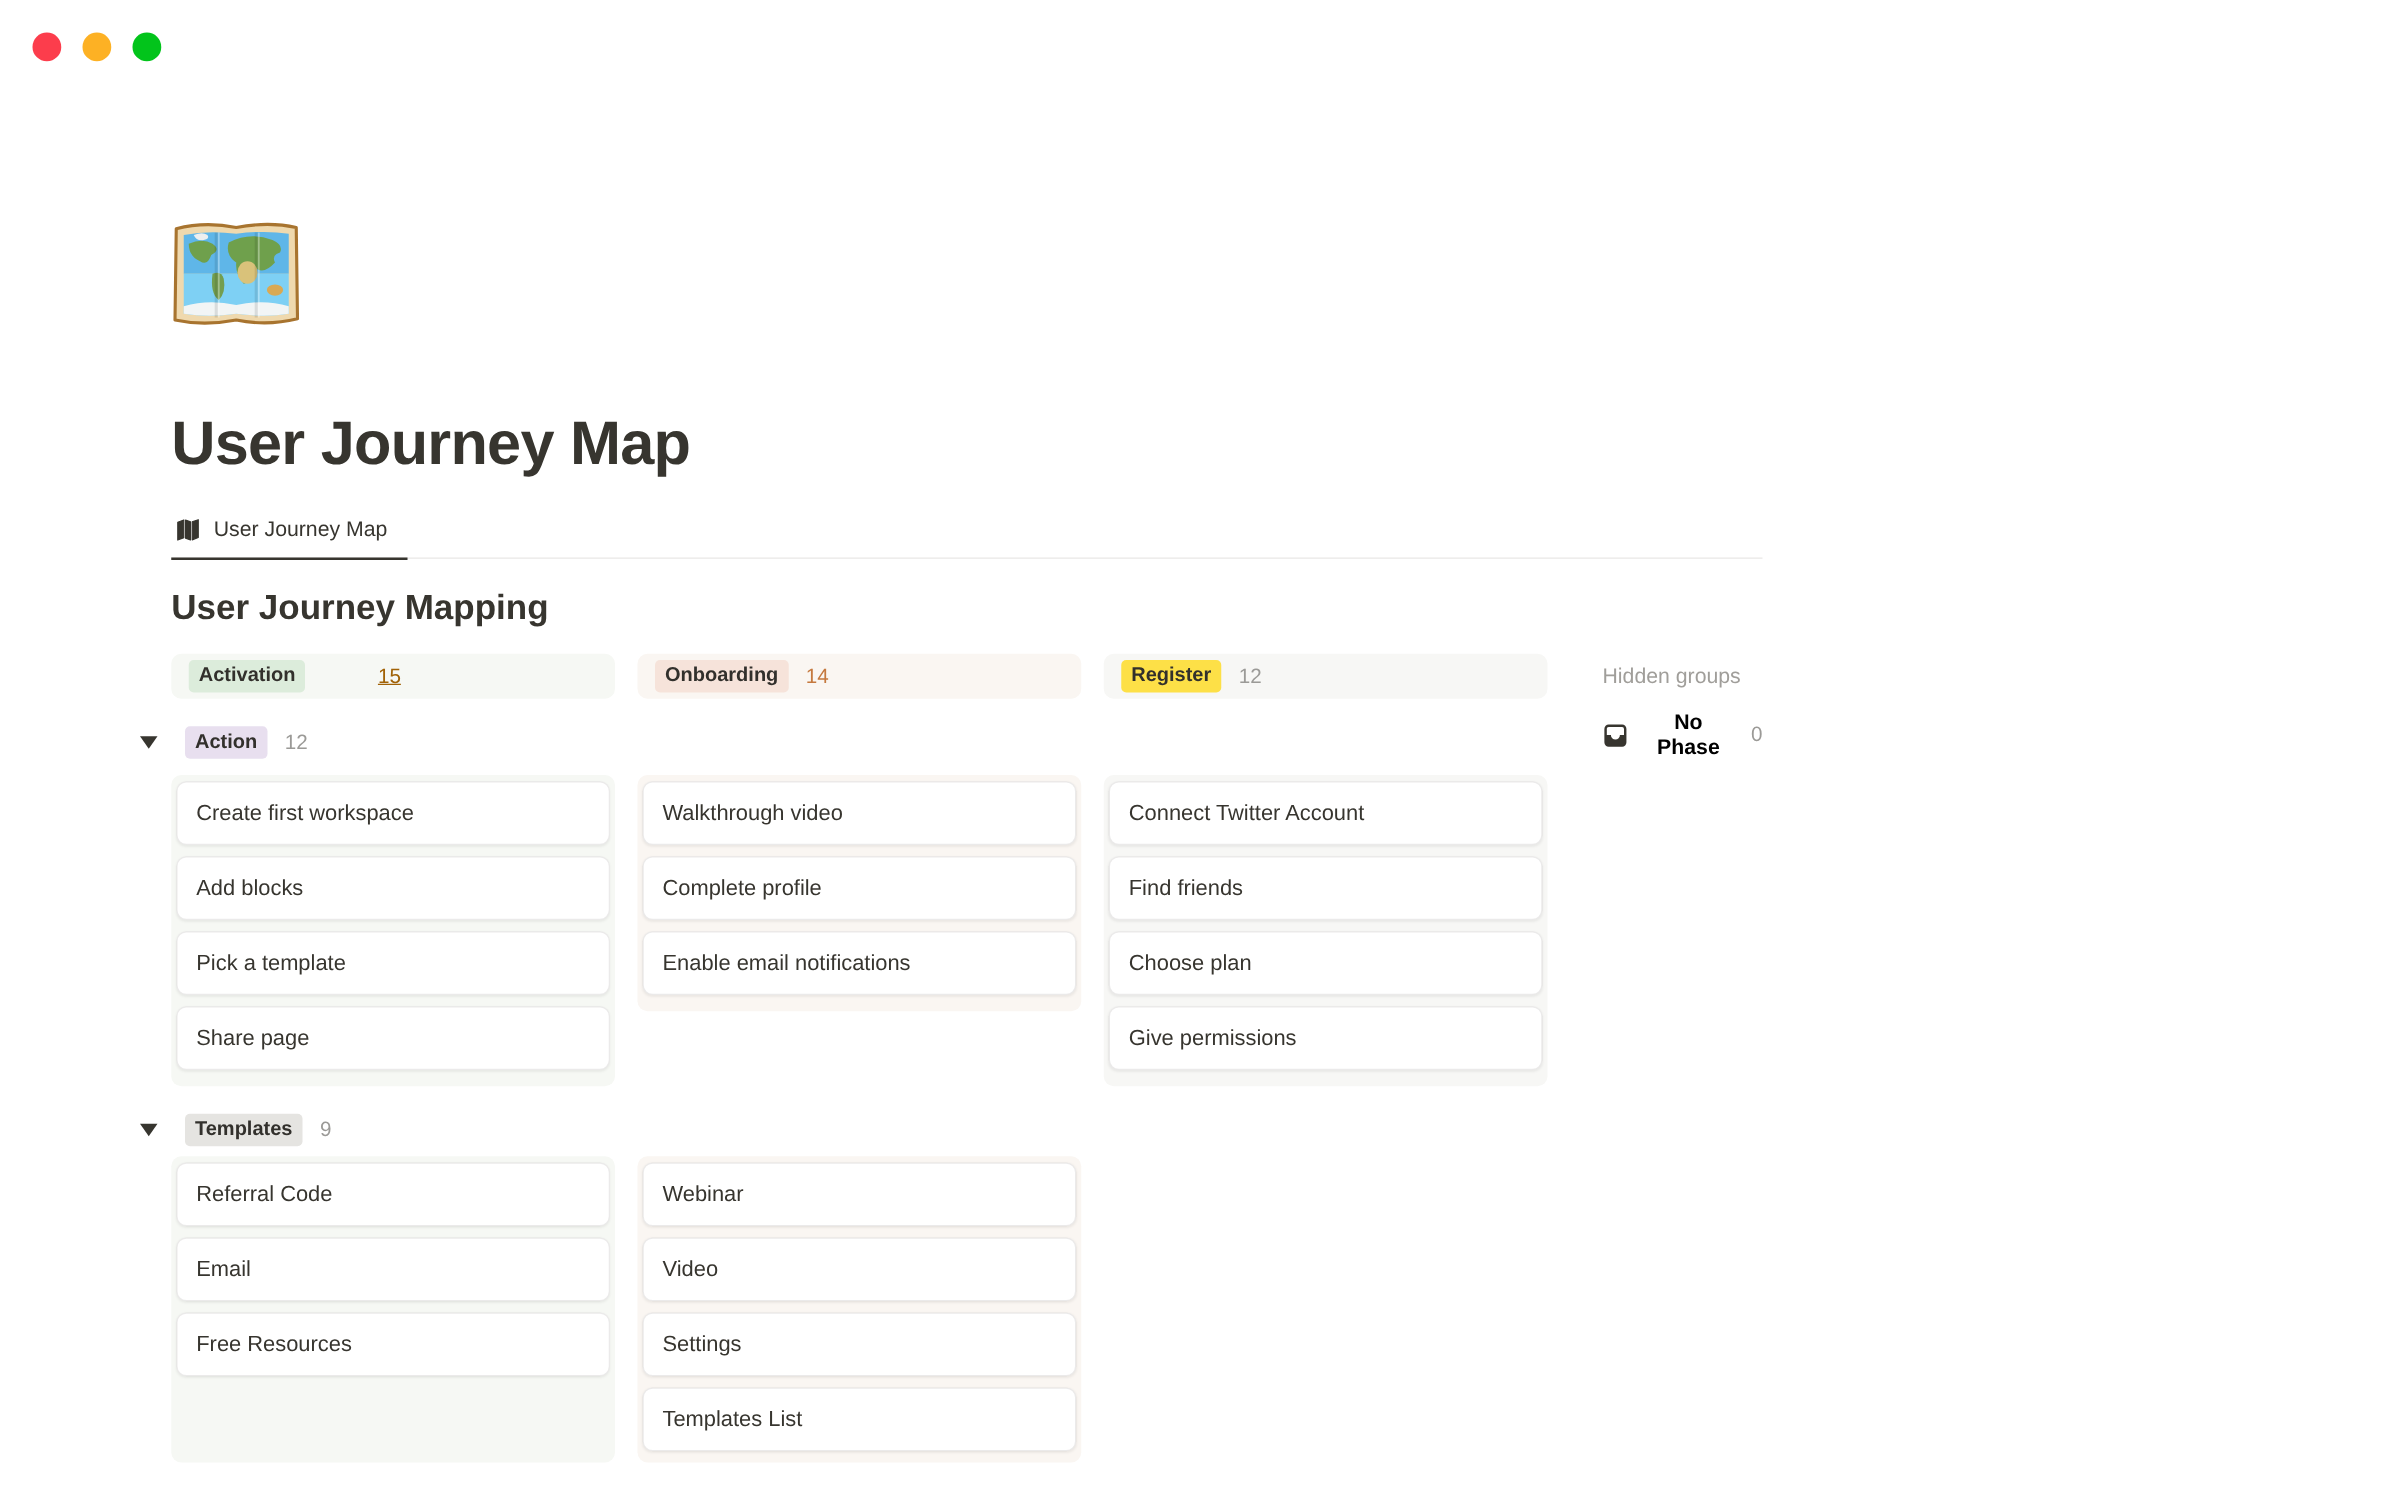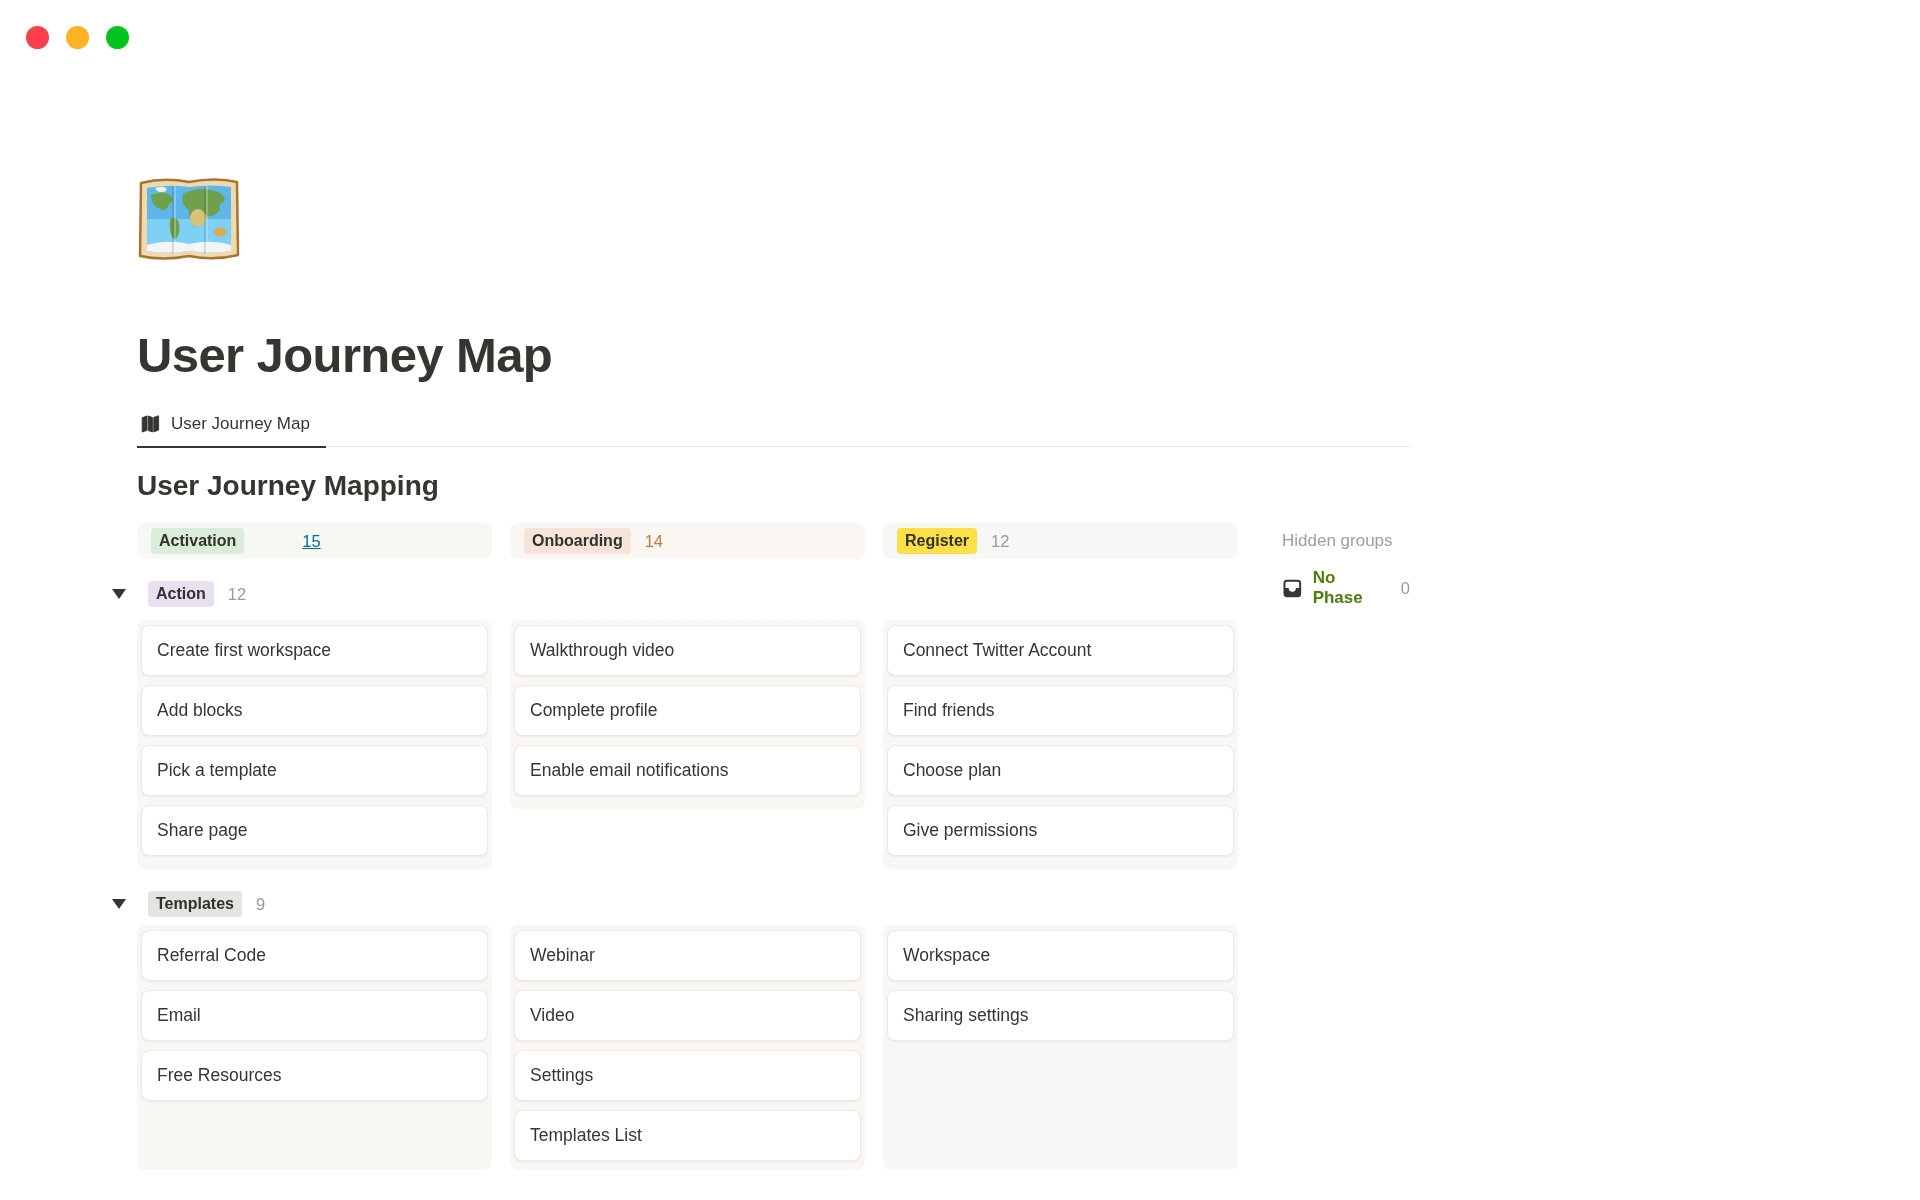--- a/index.html
+++ b/index.html
@@ -45,21 +45,21 @@
     border-radius:4px; padding:3px 8px 4px;
     font-size:16px; font-weight:600; color:#32302C; line-height:1.2;
     white-space:nowrap; cursor:pointer;
   }
   .count { margin-left:14px; font-size:16.5px; color:#9B9A97; }
 
   .hidden-col { margin-left:43px; padding-top:8px; }
   .hidden-label { font-size:17px; color:#A09E9A; }
   .nophase { margin-top:17px; display:flex; align-items:center; cursor:pointer; }
   .nophase svg { margin-right:10px; display:block; }
-  .nophase-label { font-size:17px; font-weight:600; color:#4d7c0f; }
+  .nophase-label { font-size:17px; font-weight:600; color:#000000;text-align:center; }
   .nophase-count { margin-left:12px; font-size:16.5px; color:#9B9A97; }
 
   .lane-header { margin-top:21px; margin-left:-25px; display:flex; align-items:center; height:28px; }
   .tri {
     width:0; height:0; border-left:7.5px solid transparent; border-right:7.5px solid transparent;
     border-top:10px solid #37352F; margin-right:22px; cursor:pointer; flex:none;
   }
 
   .lane-blocks { display:flex; gap:18px; margin-top:12px; align-items:flex-start; }
   .block { width:355px; border-radius:8px; padding:5px 4px 13px; }
@@ -121,21 +121,21 @@
     </div>
 
     <h2 class="board-heading">User Journey Mapping</h2>
 
     <div class="board">
       <div class="board-main">
 
         <div class="headers">
           <div class="col-header" style="background: rgb(246, 248, 244); gap: 44px;">
             <span class="tag" style="background: rgb(220, 236, 219);">Activation</span>
-            <span class="count" style="color: #0369a1; text-decoration: underline;">15</span>
+            <span class="count" style="color: #a16207; text-decoration: underline;">15</span>
           </div>
           <div class="col-header" style="background: rgb(250, 246, 242);">
             <span class="tag" style="background: rgb(246, 227, 218);">Onboarding</span>
             <span class="count" style="color: rgb(197, 121, 63);">14</span>
           </div>
           <div class="col-header" style="background: rgb(247, 247, 245);">
             <span class="tag" style="background: #fde047;">Register</span>
             <span class="count" style="color: rgb(155, 154, 151);">12</span>
           </div>
         </div>
@@ -174,24 +174,20 @@
           <div class="block touch" style="background: rgb(246, 248, 244);">
             <div class="card">Referral Code</div>
             <div class="card">Email</div>
             <div class="card">Free Resources</div>
           </div>
           <div class="block touch" style="background: rgb(250, 246, 242);">
             <div class="card">Webinar</div>
             <div class="card">Video</div>
             <div class="card">Settings</div>
             <div class="card">Templates List</div>
-          </div>
-          <div class="block touch" style="background: rgb(247, 247, 245);">
-            <div class="card">Workspace</div>
-            <div class="card">Sharing settings</div>
           </div>
         </div>
 
       </div>
 
       <div class="hidden-col">
         <div class="hidden-label">Hidden groups</div>
         <div class="nophase">
           <svg width="21" height="21" viewBox="0 0 20 20">
             <rect x="2.4" y="2.4" width="15.2" height="15.2" rx="2.4" fill="none" stroke="#37352F" stroke-width="1.9"></rect>

